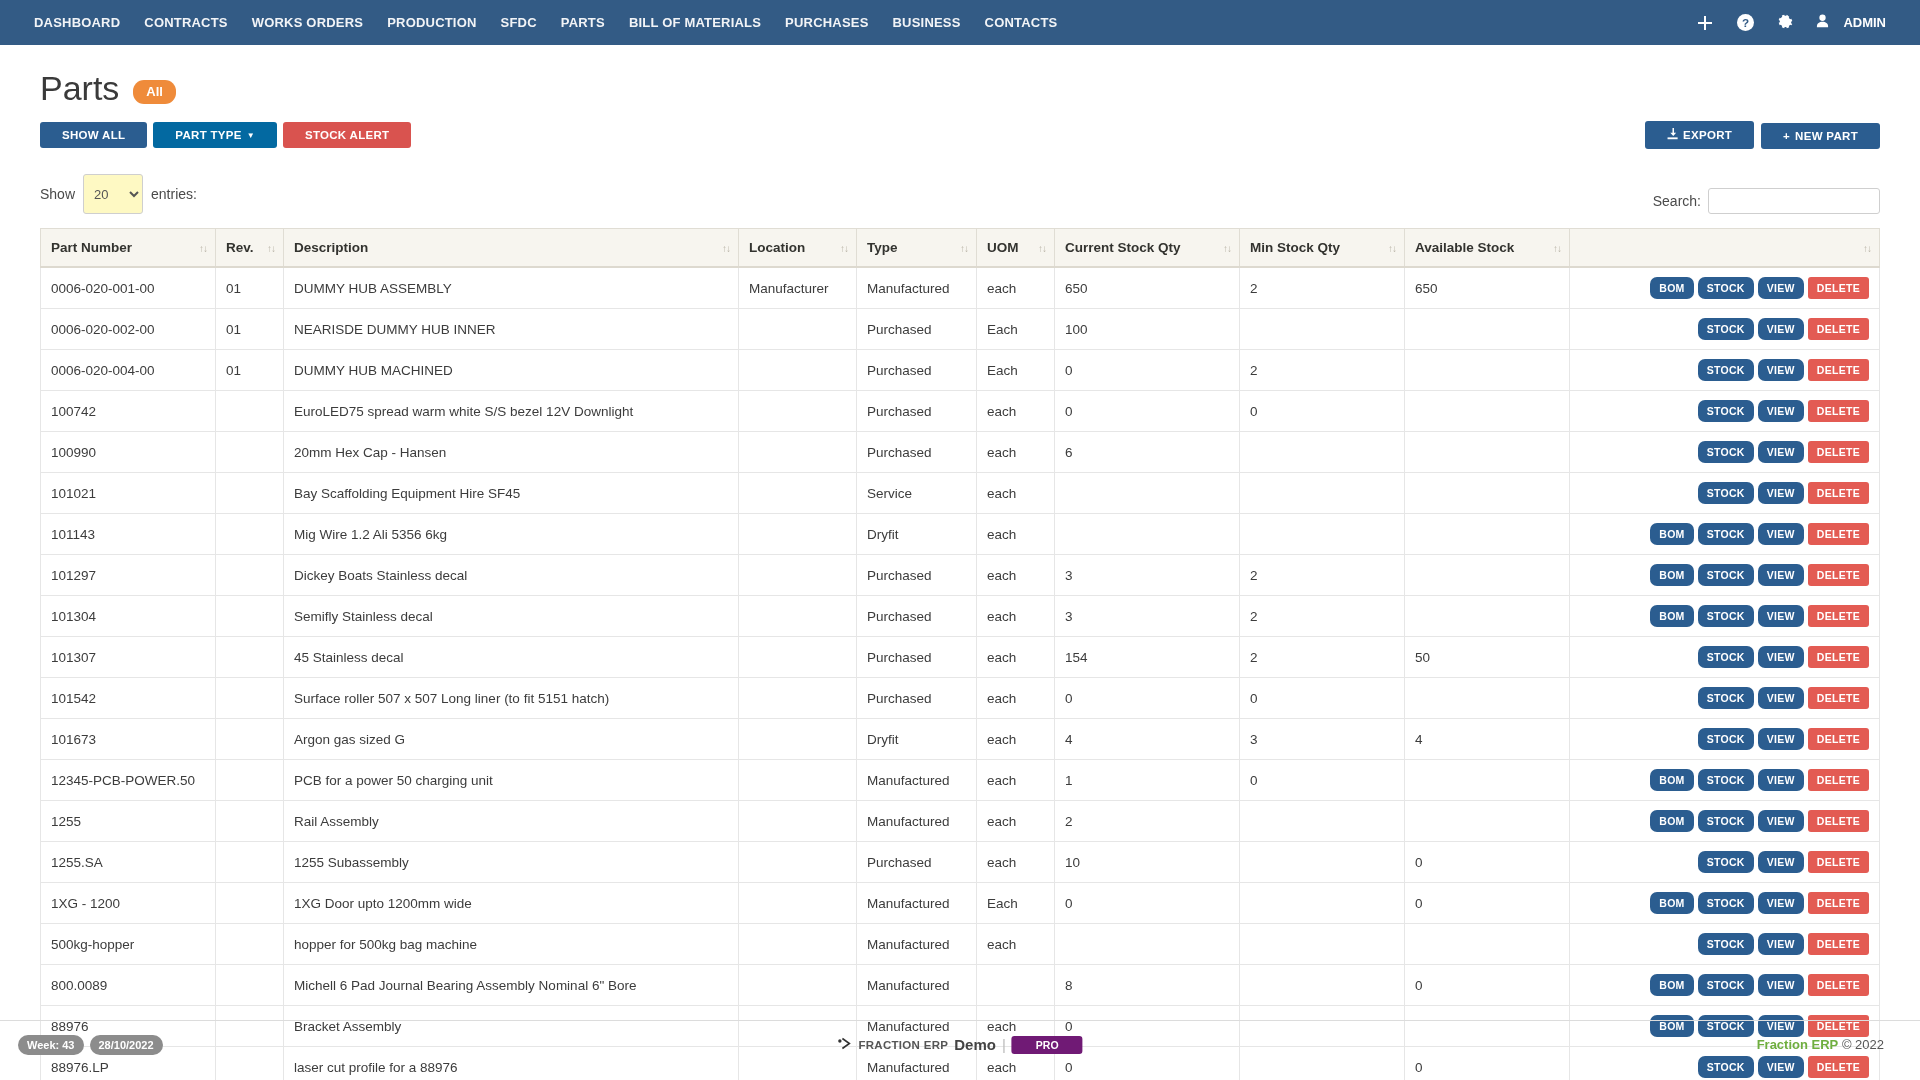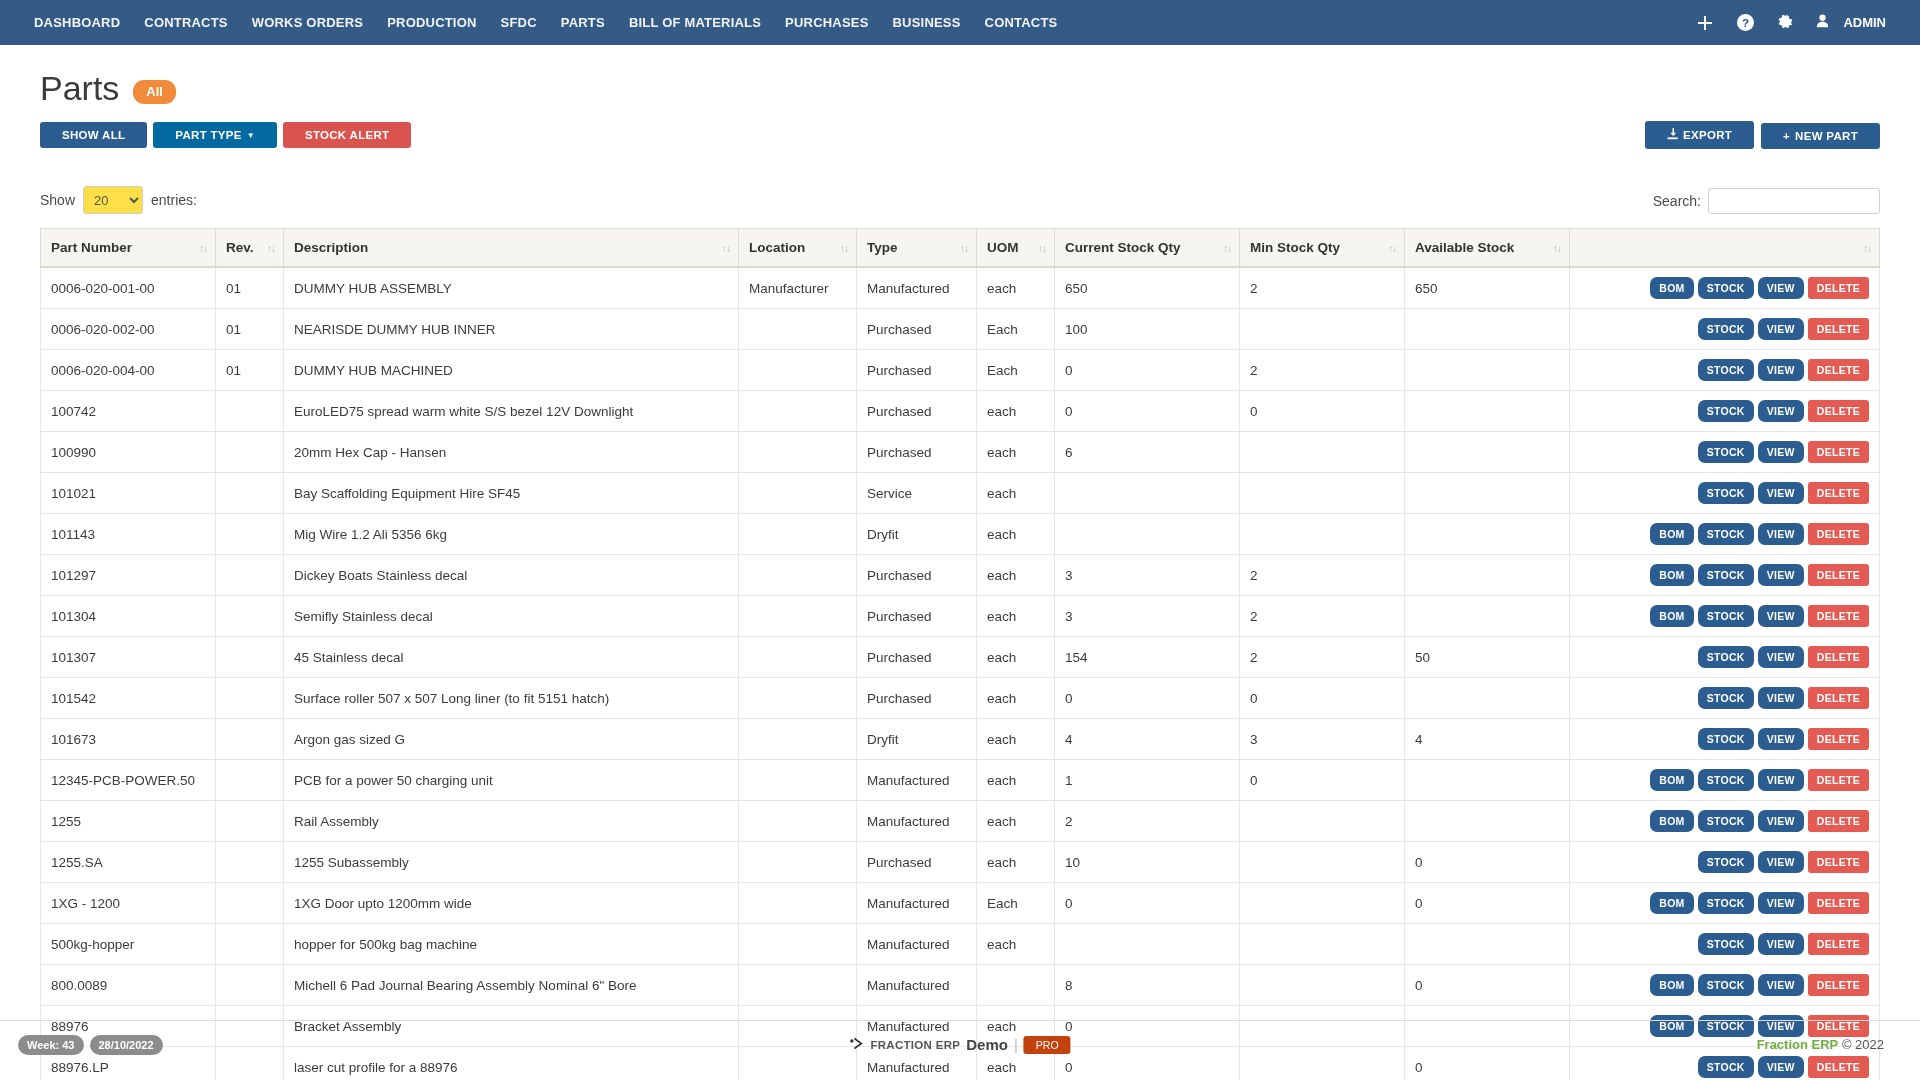--- a/index.html
+++ b/index.html
@@ -113,22 +113,22 @@
     display: flex; align-items: center; gap: 8px;
     font-size: 14px; color: #4a4a4a;
   }
   .show-entries select {
     font-family: "Liberation Sans", sans-serif;
     font-size: 13px;
     color: #555;
     padding: 3px 6px;
     border: 1px solid #cfcfcf;
     border-radius: 3px;
-    background: #fde047;
-    height: 28px;
+    background: #fef9c3;
+    height: 40px;
     width: 60px;
   }
   .search-box {
     margin-left: auto;
     display: flex; align-items: center; gap: 7px;
     font-size: 14px; color: #4a4a4a;
   }
   .search-box input {
     width: 172px; height: 26px;
     border: 1px solid #cfcfcf;
@@ -241,23 +241,23 @@
     gap: 6px;
   }
   .brand-mark { color: #6fae3f; font-size: 14px; font-weight: bold; }
   .brand-txt {
     font-size: 11.5px; font-weight: bold;
     color: #555; letter-spacing: .3px;
   }
   .brand-demo { font-size: 15px; font-weight: bold; color: #444; }
   .brand-sep { color: #bbb; font-size: 15px; }
   .brand-pro {
-    background: #c2410c; color: #fff;
-    font-size: 10.5px; font-weight: normal;
-    padding: 3px 12px; border-radius: 3px;
+    background: #701a75; color: #fff;
+    font-size: 10.5px; font-weight: bold;
+    padding: 3px 24px; border-radius: 3px;
   }
   .foot-right {
     margin-left: auto;
     font-size: 13px;
     color: #555;
     padding-right: 18px;
   }
   .foot-right .fr-green { color: #6fae3f; font-weight: bold; }
 </style>
 </head>

